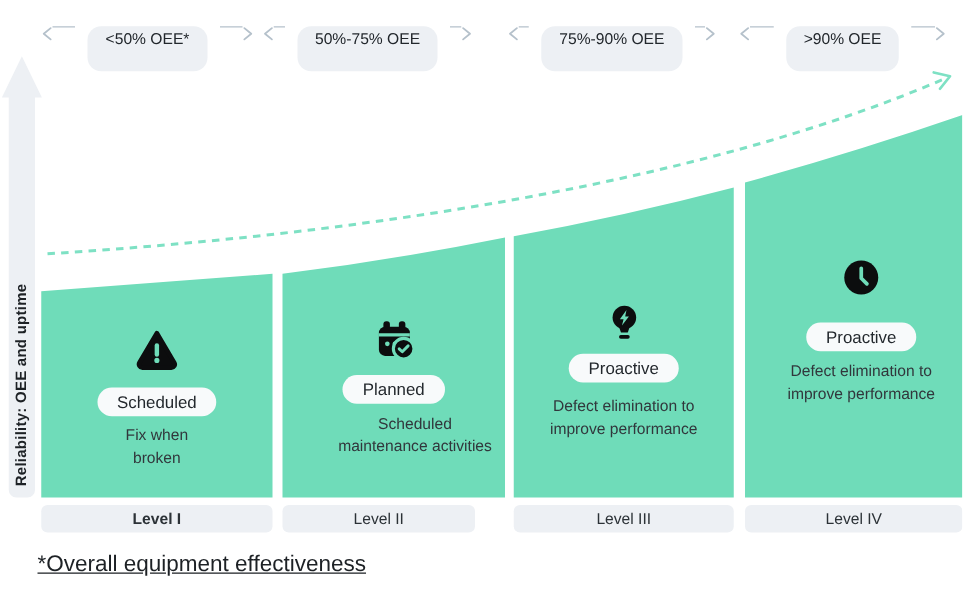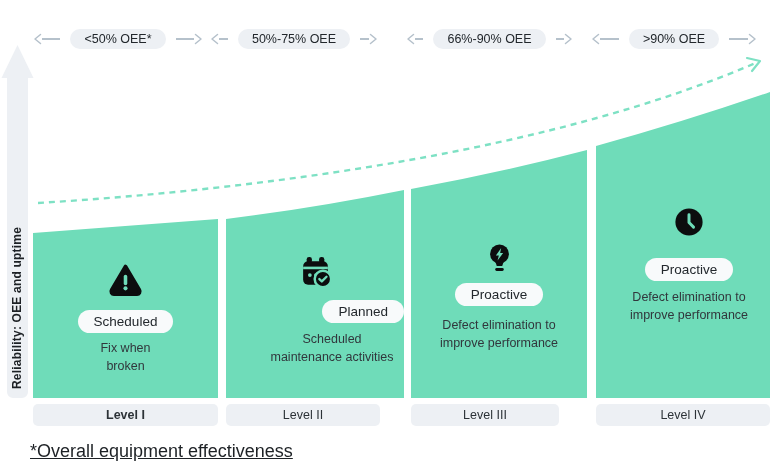--- a/index.html
+++ b/index.html
@@ -5,21 +5,21 @@
   html,body{margin:0;padding:0;background:#ffffff;}
   .stage{position:relative;width:770px;height:471px;background:#fff;overflow:hidden;
          font-family:"Liberation Sans","DejaVu Sans",sans-serif;color:var(--ink,#22272c);}
   .bg-svg{position:absolute;left:0;top:0;}
   .col-fill{fill:var(--green,#6fdcb9);}
   .axis-fill{fill:var(--light,#edf0f4);}
   .dash-line{stroke:var(--dash,#7ee1c4);stroke-width:2.4;fill:none;stroke-dasharray:6 5;}
   .dash-head{stroke:var(--dash,#7ee1c4);stroke-width:2.2;fill:none;stroke-linecap:round;stroke-linejoin:round;}
 
   
-  .oee-section{position:absolute;top:21px;height:36px;display:flex;align-items:center;}
+  .oee-section{position:absolute;top:21px;height:36px;display:flex;}
   .arrow-line{flex:1;height:1.4px;background:var(--arrow,#b5c1cb);}
   .chev{flex:none;display:block;}
   .chev path{stroke:var(--arrow,#b5c1cb);stroke-width:1.5;fill:none;stroke-linecap:round;stroke-linejoin:round;}
   .oee-pill{flex:none;margin:0 10px;padding:3px 14px;border-radius:11px;background:var(--light,#edf0f4);
             font-size:12.5px;line-height:14px;color:var(--ink,#22272c);white-space:nowrap;}
 
   
   .axis-label{position:absolute;left:5px;top:216px;width:24px;height:184px;
               display:flex;align-items:center;justify-content:center;
               writing-mode:vertical-rl;transform:rotate(180deg);
@@ -80,21 +80,21 @@
     <div class="arrow-line"></div>
     <svg class="chev" width="9" height="12" viewBox="0 0 9 12">
         <path d="M1.5 1.5 L7 6 L1.5 10.5"></path>
       </svg>
   </div>
   <div class="oee-section" style="left:406px;width:167px;">
     <svg class="chev" width="9" height="12" viewBox="0 0 9 12">
         <path d="M7.5 1.5 L2 6 L7.5 10.5"></path>
       </svg>
     <div class="arrow-line"></div>
-    <span class="oee-pill">66%-90% OEE</span>
+    <span class="oee-pill">75%-90% OEE</span>
     <div class="arrow-line"></div>
     <svg class="chev" width="9" height="12" viewBox="0 0 9 12">
         <path d="M1.5 1.5 L7 6 L1.5 10.5"></path>
       </svg>
   </div>
   <div class="oee-section" style="left:591px;width:166px;">
     <svg class="chev" width="9" height="12" viewBox="0 0 9 12">
         <path d="M7.5 1.5 L2 6 L7.5 10.5"></path>
       </svg>
     <div class="arrow-line"></div>
@@ -127,21 +127,21 @@
       <rect class="ic-dark" x="5.6" y="1.4" width="3.8" height="4.6" rx="1.7"></rect>
       <rect class="ic-dark" x="14.6" y="1.4" width="3.8" height="4.6" rx="1.7"></rect>
       <rect class="ic-dark" x="3" y="4.6" width="18" height="17" rx="3.6"></rect>
       <path class="ic-cut-s" d="M3 9.4 L21 9.4" stroke-width="1.9"></path>
       <circle class="ic-cut" cx="7.9" cy="14.6" r="1.35"></circle>
       <circle class="ic-cut" cx="12.3" cy="14.6" r="1.35"></circle>
       <circle class="ic-dark" cx="17.4" cy="17.4" r="6" stroke="var(--green,#6fdcb9)" stroke-width="1.8"></circle>
       <path class="ic-cut-s" d="M14.8 17.5 L16.6 19.2 L20 15.8" stroke-width="1.7" stroke-linecap="round" stroke-linejoin="round"></path>
     </svg>
   </div>
-  <div class="blk" style="left:226px;width:178px;top:300px;text-align:right;">
+  <div class="blk" style="left:226px;width:178px;top:300px;">
     <span class="stage-pill">Planned</span>
   </div>
   <div class="blk blk-desc" style="left:226px;width:212px;top:330px;">
     <div>Scheduled</div>
     <div>maintenance activities</div>
   </div>
 
   <div class="blk blk-icon" style="left:411px;width:176px;top:241px;">
     <svg width="31" height="33" viewBox="0 0 24 24">
       <circle class="ic-dark" cx="12" cy="9.3" r="7.3"></circle>
@@ -167,18 +167,18 @@
   <div class="blk" style="left:596px;width:186px;top:258px;">
     <span class="stage-pill">Proactive</span>
   </div>
   <div class="blk blk-desc" style="left:596px;width:186px;top:288px;">
     <div>Defect elimination to</div>
     <div>improve performance</div>
   </div>
 
   <div class="level-bar" style="left:33px;width:185px;font-weight:bold;">Level I</div>
   <div class="level-bar" style="left:226px;width:154px;">Level II</div>
-  <div class="level-bar" style="left:411px;width:148px;text-align:right;">Level III</div>
+  <div class="level-bar" style="left:411px;width:176px;text-align:right;">Level III</div>
   <div class="level-bar" style="left:596px;width:174px;">Level IV</div>
 
   <div class="footnote">*Overall equipment effectiveness</div>
 
 </div>
 
 </body></html>

